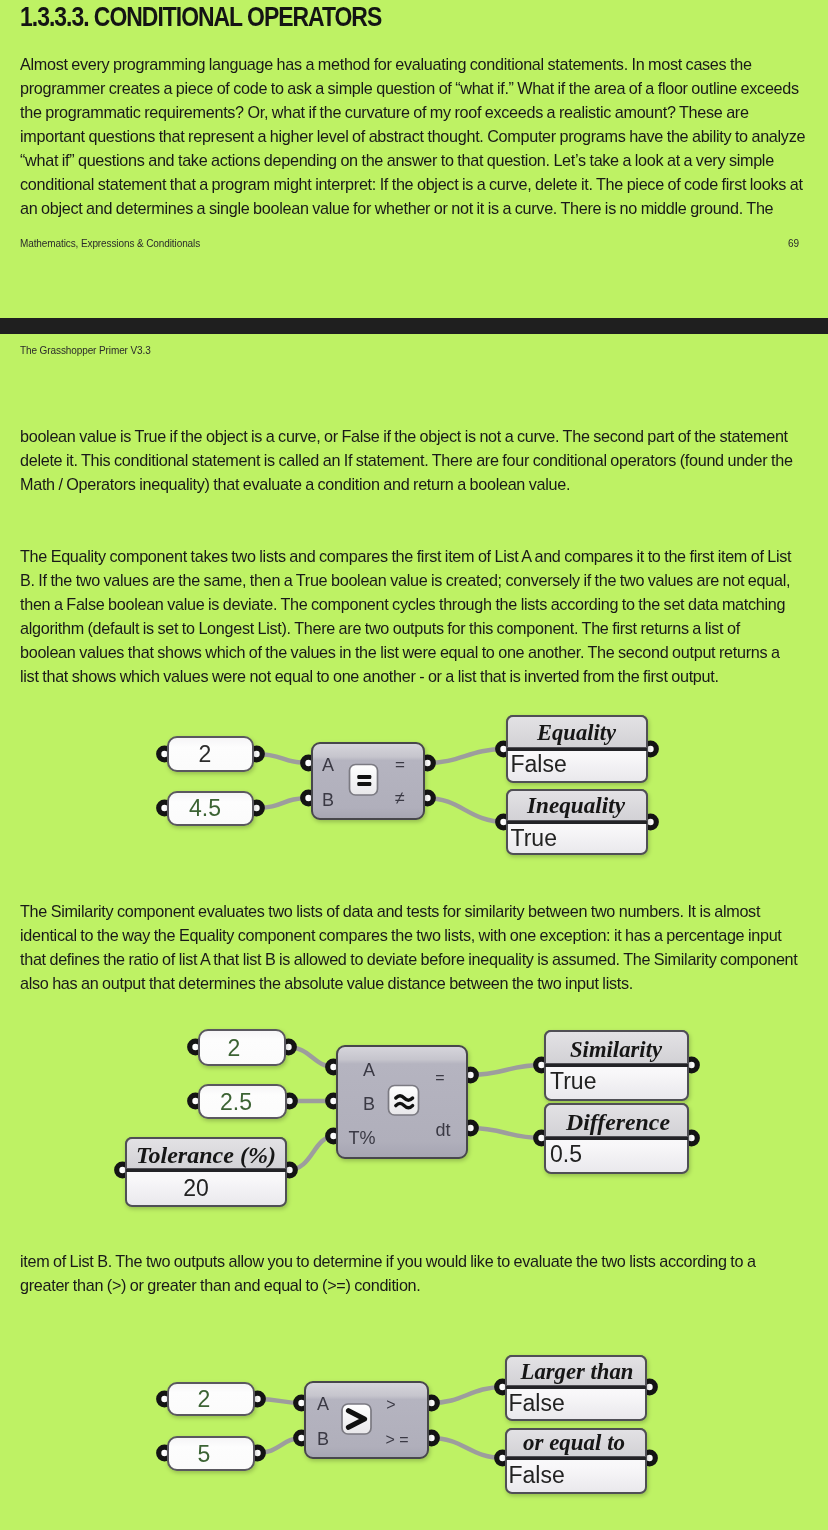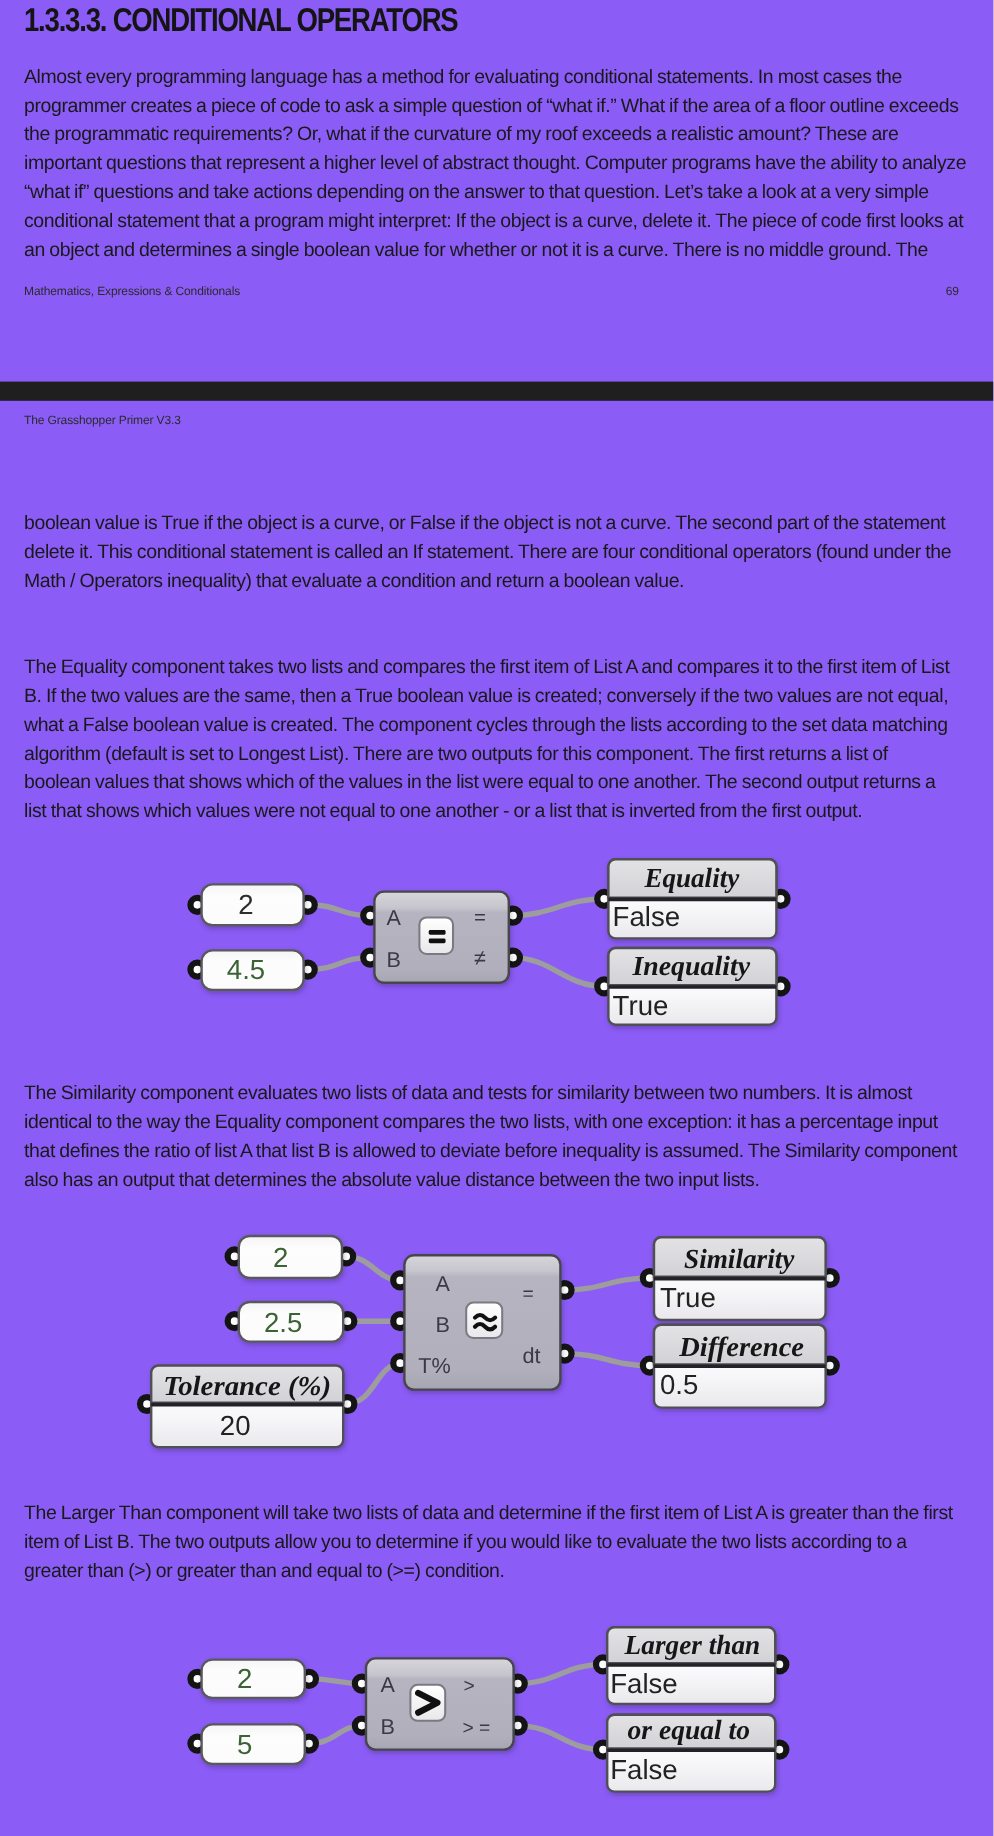--- a/index.html
+++ b/index.html
@@ -1,16 +1,16 @@
 <!DOCTYPE html>
 <html><head>
 <meta charset="utf-8">
 <style>
   html,body{margin:0;padding:0;background:#ffffff;}
-  #page{position:relative;width:828px;height:1530px;background:#8b5cf6;overflow:hidden;
+  #page{position:relative;width:828px;height:1530px;background:#bef264;overflow:hidden;
         font-family:"Liberation Sans",sans-serif;}
   .ttl{position:absolute;left:20px;top:0.5px;font-size:27.5px;font-weight:bold;color:#141414;letter-spacing:-1.2px;transform:scaleX(0.834);transform-origin:0 0;white-space:nowrap;}
   .par{position:absolute;left:20px;color:#191919;font-size:16.2px;line-height:24px;letter-spacing:-0.3px;word-spacing:-0.55px;}
   .par div{white-space:nowrap;height:24px;}
   .small{position:absolute;left:20px;font-size:10px;color:#2b2b2b;letter-spacing:-0.1px;}
   #bar{position:absolute;left:0;top:318px;width:828px;height:16px;background:#1f1f1f;}
   svg{position:absolute;left:0;top:0;}
 </style>
 </head>
 <body>
@@ -36,35 +36,34 @@
 
   <div class="par" id="p2" style="top:424px;">
     <div>boolean value is True if the object is a curve, or False if the object is not a curve. The second part of the statement</div>
     <div>delete it. This conditional statement is called an If statement. There are four conditional operators (found under the</div>
     <div>Math / Operators inequality) that evaluate a condition and return a boolean value.</div>
   </div>
 
   <div class="par" id="p3" style="top:544px;">
     <div>The Equality component takes two lists and compares the first item of List A and compares it to the first item of List</div>
     <div>B. If the two values are the same, then a True boolean value is created; conversely if the two values are not equal,</div>
-    <div>what a False boolean value is created. The component cycles through the lists according to the set data matching</div>
+    <div>then a False boolean value is deviate. The component cycles through the lists according to the set data matching</div>
     <div>algorithm (default is set to Longest List). There are two outputs for this component. The first returns a list of</div>
     <div>boolean values that shows which of the values in the list were equal to one another. The second output returns a</div>
     <div>list that shows which values were not equal to one another - or a list that is inverted from the first output.</div>
   </div>
 
   <div class="par" id="p4" style="top:899px;">
     <div>The Similarity component evaluates two lists of data and tests for similarity between two numbers. It is almost</div>
     <div>identical to the way the Equality component compares the two lists, with one exception: it has a percentage input</div>
     <div>that defines the ratio of list A that list B is allowed to deviate before inequality is assumed. The Similarity component</div>
     <div>also has an output that determines the absolute value distance between the two input lists.</div>
   </div>
 
   <div class="par" id="p5" style="top:1249px;">
-    <div>The Larger Than component will take two lists of data and determine if the first item of List A is greater than the first</div>
     <div>item of List B. The two outputs allow you to determine if you would like to evaluate the two lists according to a</div>
     <div>greater than (&gt;) or greater than and equal to (&gt;=) condition.</div>
   </div>
 
   <svg width="828" height="1530" viewBox="0 0 828 1530">
     <defs>
       <linearGradient id="gcap" x1="0" y1="0" x2="0" y2="1">
         <stop offset="0" stop-color="#f5f4f6"></stop>
         <stop offset="0.3" stop-color="#fdfdfd"></stop>
         <stop offset="1" stop-color="#fbfbfb"></stop>

